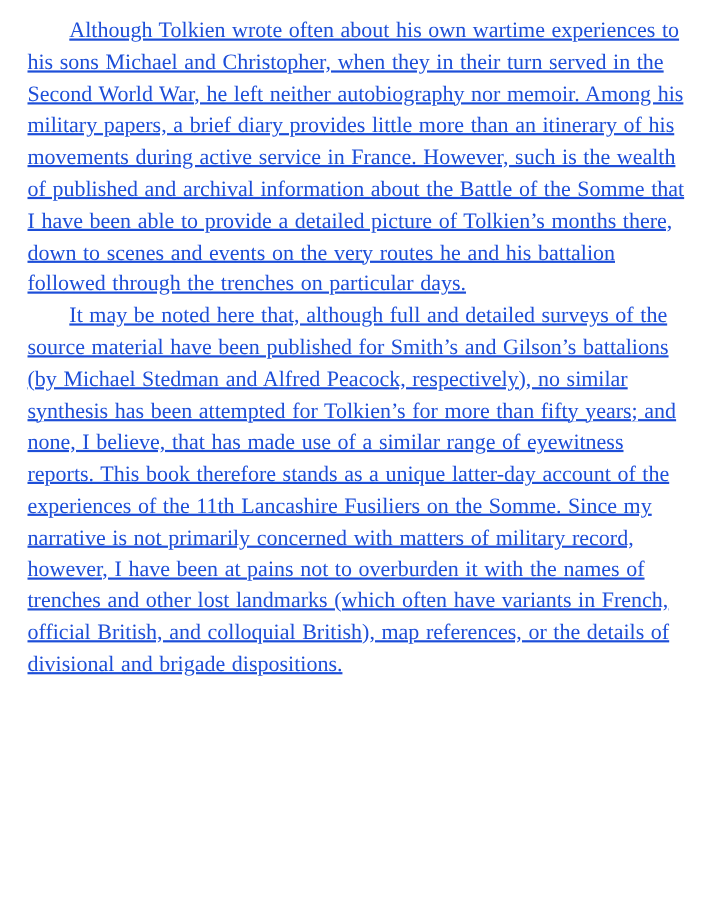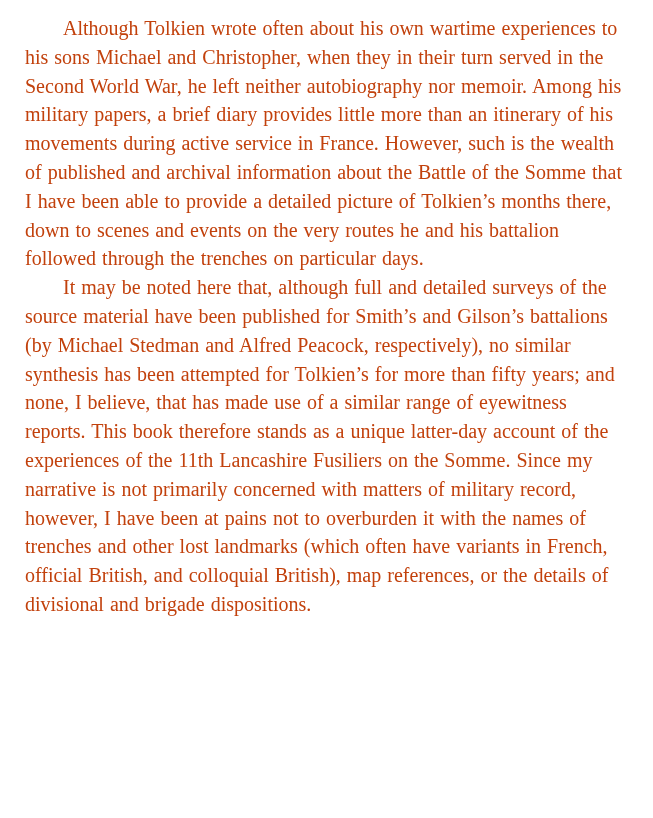--- a/index.html
+++ b/index.html
@@ -13,24 +13,25 @@
       background: #ffffff;
       box-sizing: border-box;
       padding: 14px 24px 0 25px;
       overflow: hidden;
     }
     .book-page p {
       margin: 0;
       font-family: "Liberation Serif", "DejaVu Serif", serif;
       font-size: 20px;
       line-height: 28.8px;
-      color: #c2410c;
+      color: #1d4ed8;
       text-indent: 38px;
       text-align: left;
       word-spacing: 1px;
+      text-decoration: underline;
     }
   </style>
 </head>
 <body>
 
 <div class="book-page">
   <p>Although Tolkien wrote often about his own wartime experiences to his sons Michael and Christopher, when they in their turn served in the Second World War, he left neither autobiography nor memoir. Among his military papers, a brief diary provides little more than an itinerary of his movements during active service in France. However, such is the wealth of published and archival information about the Battle of the Somme that I have been able to provide a detailed picture of Tolkien’s months there, down to scenes and events on the very routes he and his battalion followed through the trenches on particular days.</p>
   <p>It may be noted here that, although full and detailed surveys of the source material have been published for Smith’s and Gilson’s battalions (by Michael Stedman and Alfred Peacock, respectively), no similar synthesis has been attempted for Tolkien’s for more than fifty years; and none, I believe, that has made use of a similar range of eyewitness reports. This book therefore stands as a unique latter-day account of the experiences of the 11th Lancashire Fusiliers on the Somme. Since my narrative is not primarily concerned with matters of military record, however, I have been at pains not to overburden it with the names of trenches and other lost landmarks (which often have variants in French, official British, and colloquial British), map references, or the details of divisional and brigade dispositions.</p>
 </div>
 

